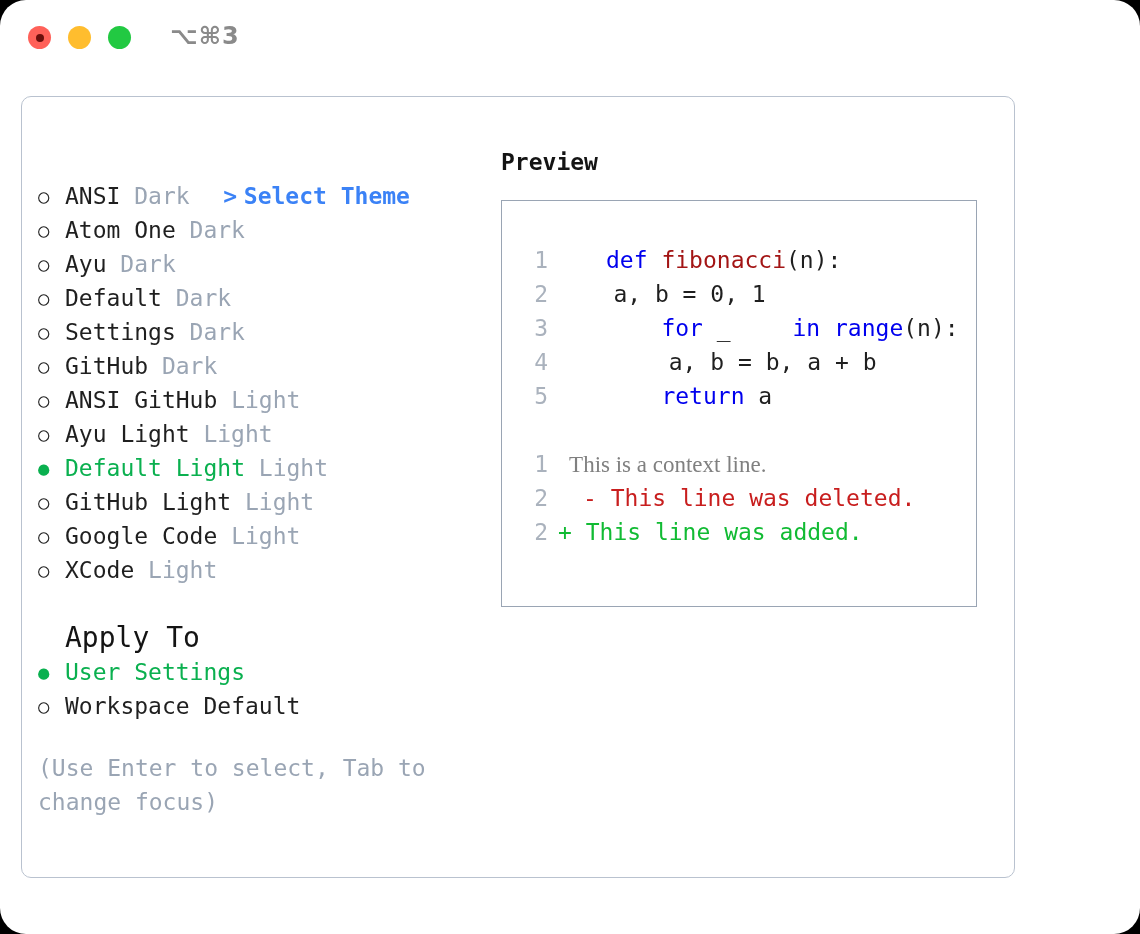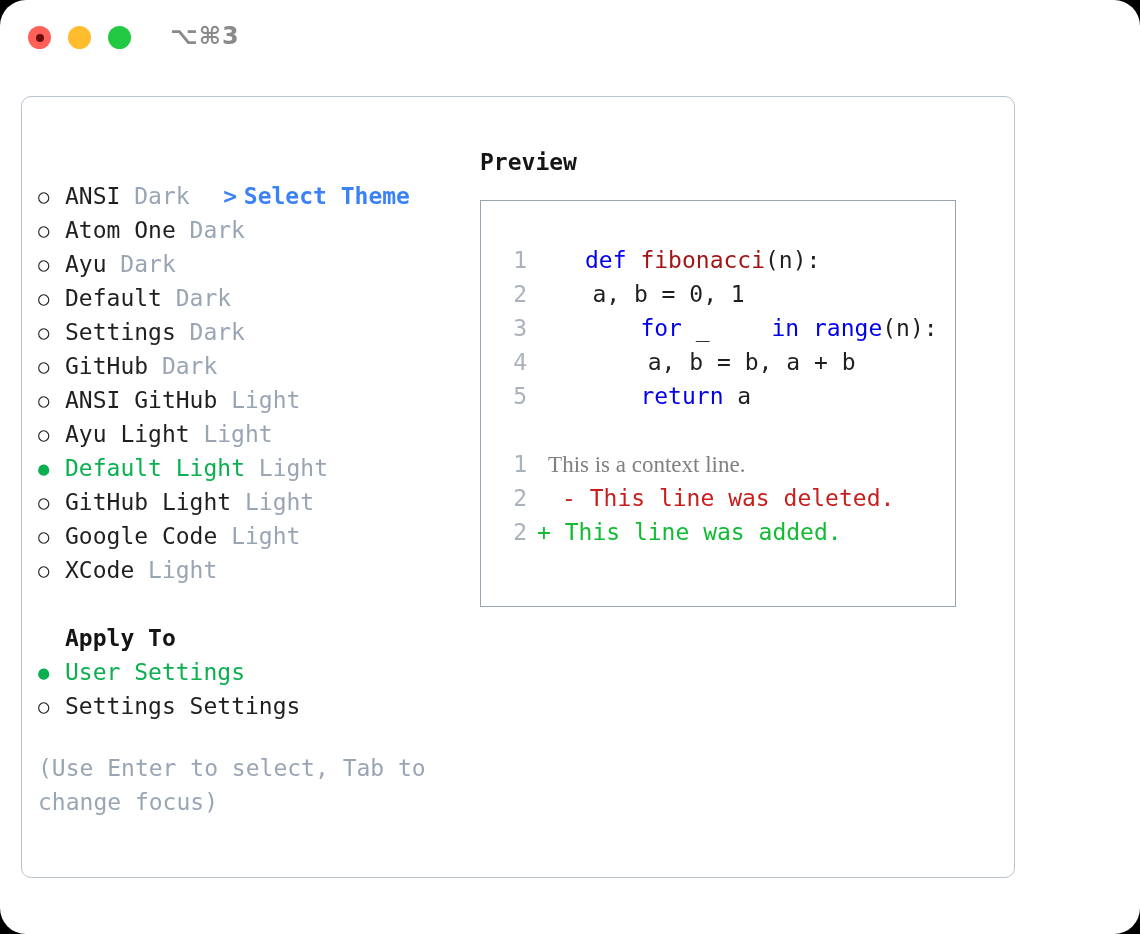--- a/index.html
+++ b/index.html
@@ -127,41 +127,41 @@
   .opt.selected .opt-label { color: #0ab04f; }
   .opt-label { color: #1f1f1f; text-align: center; }
   .opt-tag {
     color: #9aa5b4;
     margin-left: 0.6em;
   }
 
   .gap { height: 34px; }
 
   .apply-header {
-    font-size: 23px;
-    font-weight: bold;
+    font-size: 28px;
+    font-weight: normal;
     color: #141414;
     height: 34px;
     line-height: 34px;
     padding-left: 27px;
     white-space: pre;
   }
 
   .hint {
     margin-top: 28px;
     font-size: 23px;
     line-height: 34px;
     color: #9aa5b4;
     width: 400px;
   }
 
   
   .right-col {
     position: absolute;
-    left: 458px;
+    left: 479px;
     top: 48px;
     width: 490px;
   }
   .preview-title {
     font-size: 23px;
     font-weight: bold;
     color: #141414;
     height: 34px;
     line-height: 34px;
   }
@@ -239,21 +239,21 @@
           <div class="opt"><span class="marker">○</span><span class="opt-label">Google Code</span><span class="opt-tag">Light</span></div>
           <div class="opt"><span class="marker">○</span><span class="opt-label">XCode</span><span class="opt-tag">Light</span></div>
         </div>
 
       <div class="gap"></div>
 
       <div class="apply-header">Apply To</div>
 
       <div id="apply-items">
           <div class="opt selected"><span class="marker">●</span><span class="opt-label">User Settings</span></div>
-          <div class="opt"><span class="marker">○</span><span class="opt-label">Settings Settings</span></div>
+          <div class="opt"><span class="marker">○</span><span class="opt-label">Workspace Default</span></div>
         </div>
 
       <div class="hint">(Use Enter to select, Tab to change focus)</div>
     </div>
 
     <div class="right-col">
       <div class="preview-title">Preview</div>
       <div class="preview-box">
         <div class="code" id="code-area">
             <div class="cline"><span class="lineno">1</span><span><span class="tok-kw">def </span><span class="tok-fn">fibonacci</span><span class="tok-plain">(n):</span></span></div>

